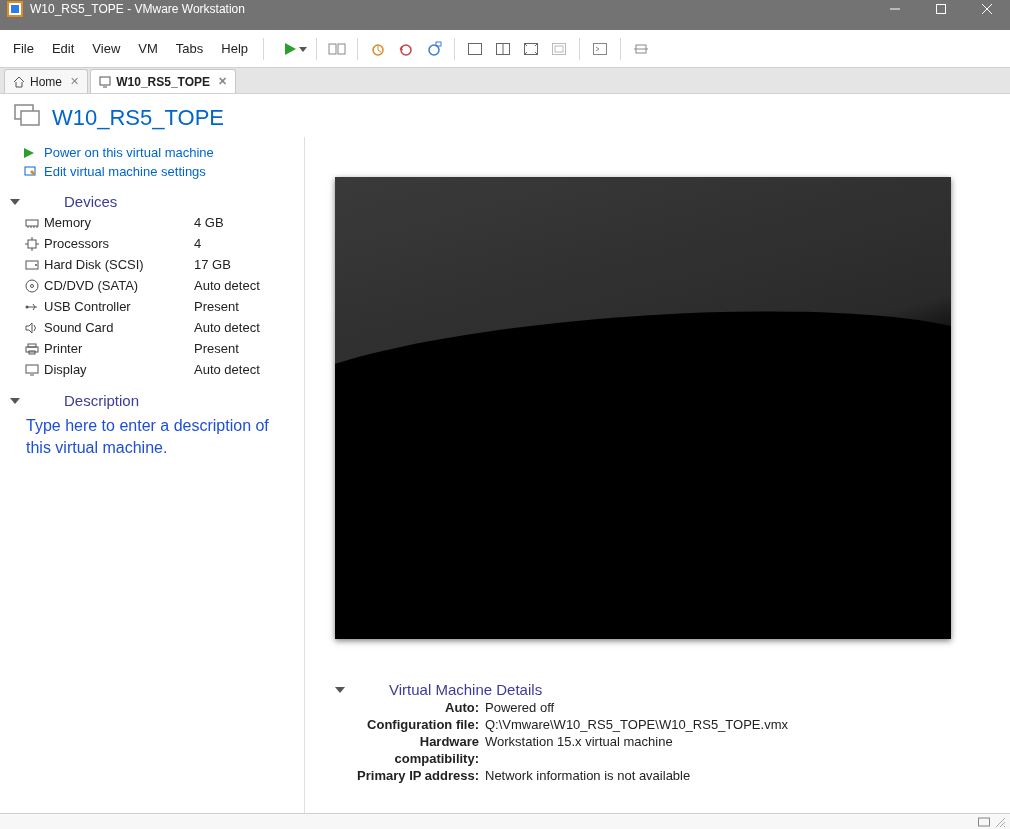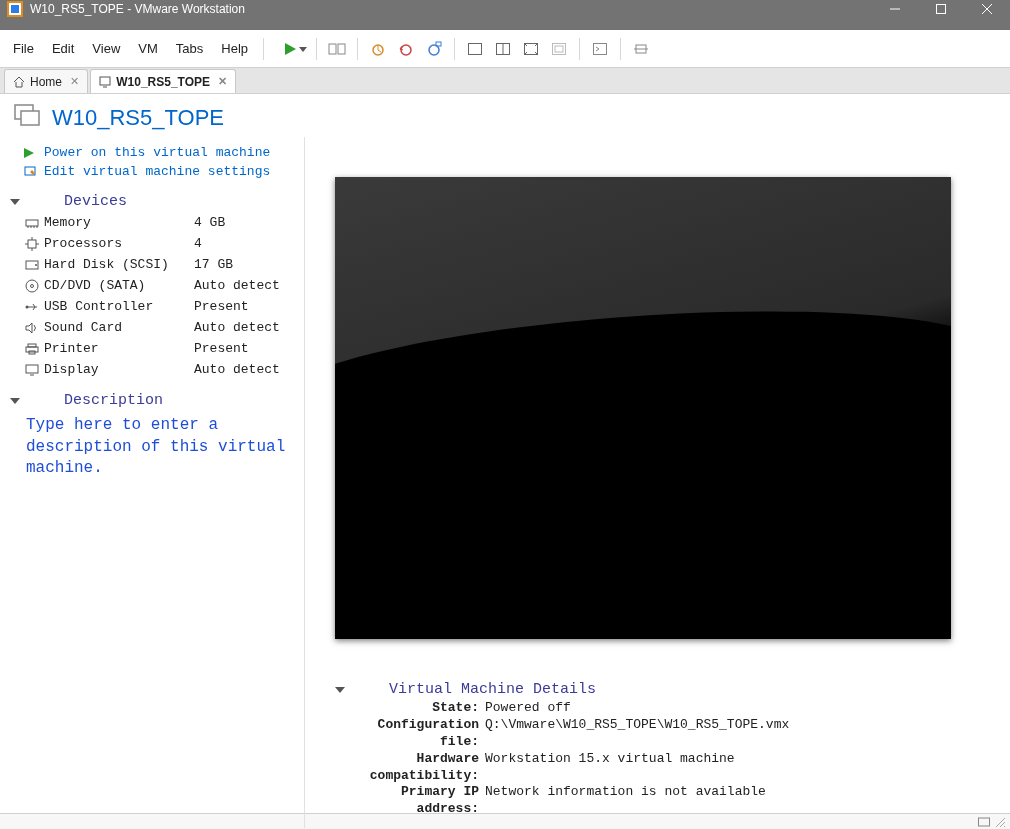--- a/index.html
+++ b/index.html
@@ -29,21 +29,21 @@
 .tab.active { background: #fff; font-weight: bold; }
 .tab .tab-icon { margin-right: 5px; display:flex; }
 .tab .tab-close { margin-left: 8px; color: #888; font-size: 11px; }
 
 
 .content { height: calc(829px - 30px - 38px - 26px - 16px); display: flex; flex-direction: column; }
 .vm-header { display: flex; align-items: center; padding: 10px 14px 6px 14px; }
 .vm-header .monitor-icon { margin-right: 10px; }
 .vm-header .vm-name { font-size: 22px; color: #0066cc; font-weight: 500; }
 
-.body-split { display: flex; flex: 1; font-family: Liberation Mono, monospace; }
+.body-split { display: flex; flex: 1; }
 .left-pane { width: 305px; border-right: 1px solid #e0e0e0; padding: 6px 0 0 0; overflow: hidden; }
 .right-pane { flex: 1; display: flex; flex-direction: column; padding: 0 30px 10px 30px; overflow: hidden; }
 
 .action-link { display: flex; align-items: center; padding: 2px 0 2px 24px; color: #0066cc; font-size: 13px; }
 .action-link .action-icon { margin-right: 6px; display:flex; width:14px; }
 
 .section-title-row { display: flex; align-items: center; padding: 12px 0 2px 10px; gap: 40px; }
 .section-title-row .chev { margin-right: 4px; }
 .section-title { color: #3b3b99; font-size: 15px; }
 
@@ -357,21 +357,21 @@
         <div class="section-title-row">
           <span class="chev">
               <svg width="10" height="10">
                 <polygon points="0,2 10,2 5,8" fill="#555"></polygon>
               </svg>
             </span>
           <span class="section-title">Virtual Machine Details</span>
         </div>
         <div id="vm-detail-rows">
             <div class="detail-row">
-              <span class="dl">State:</span>
+              <span class="dl">Auto:</span>
               <span class="dv">Powered off</span>
             </div>
             <div class="detail-row">
               <span class="dl">Configuration file:</span>
               <span class="dv">Q:\Vmware\W10_RS5_TOPE\W10_RS5_TOPE.vmx</span>
             </div>
             <div class="detail-row">
               <span class="dl">Hardware compatibility:</span>
               <span class="dv">Workstation 15.x virtual machine</span>
             </div>

